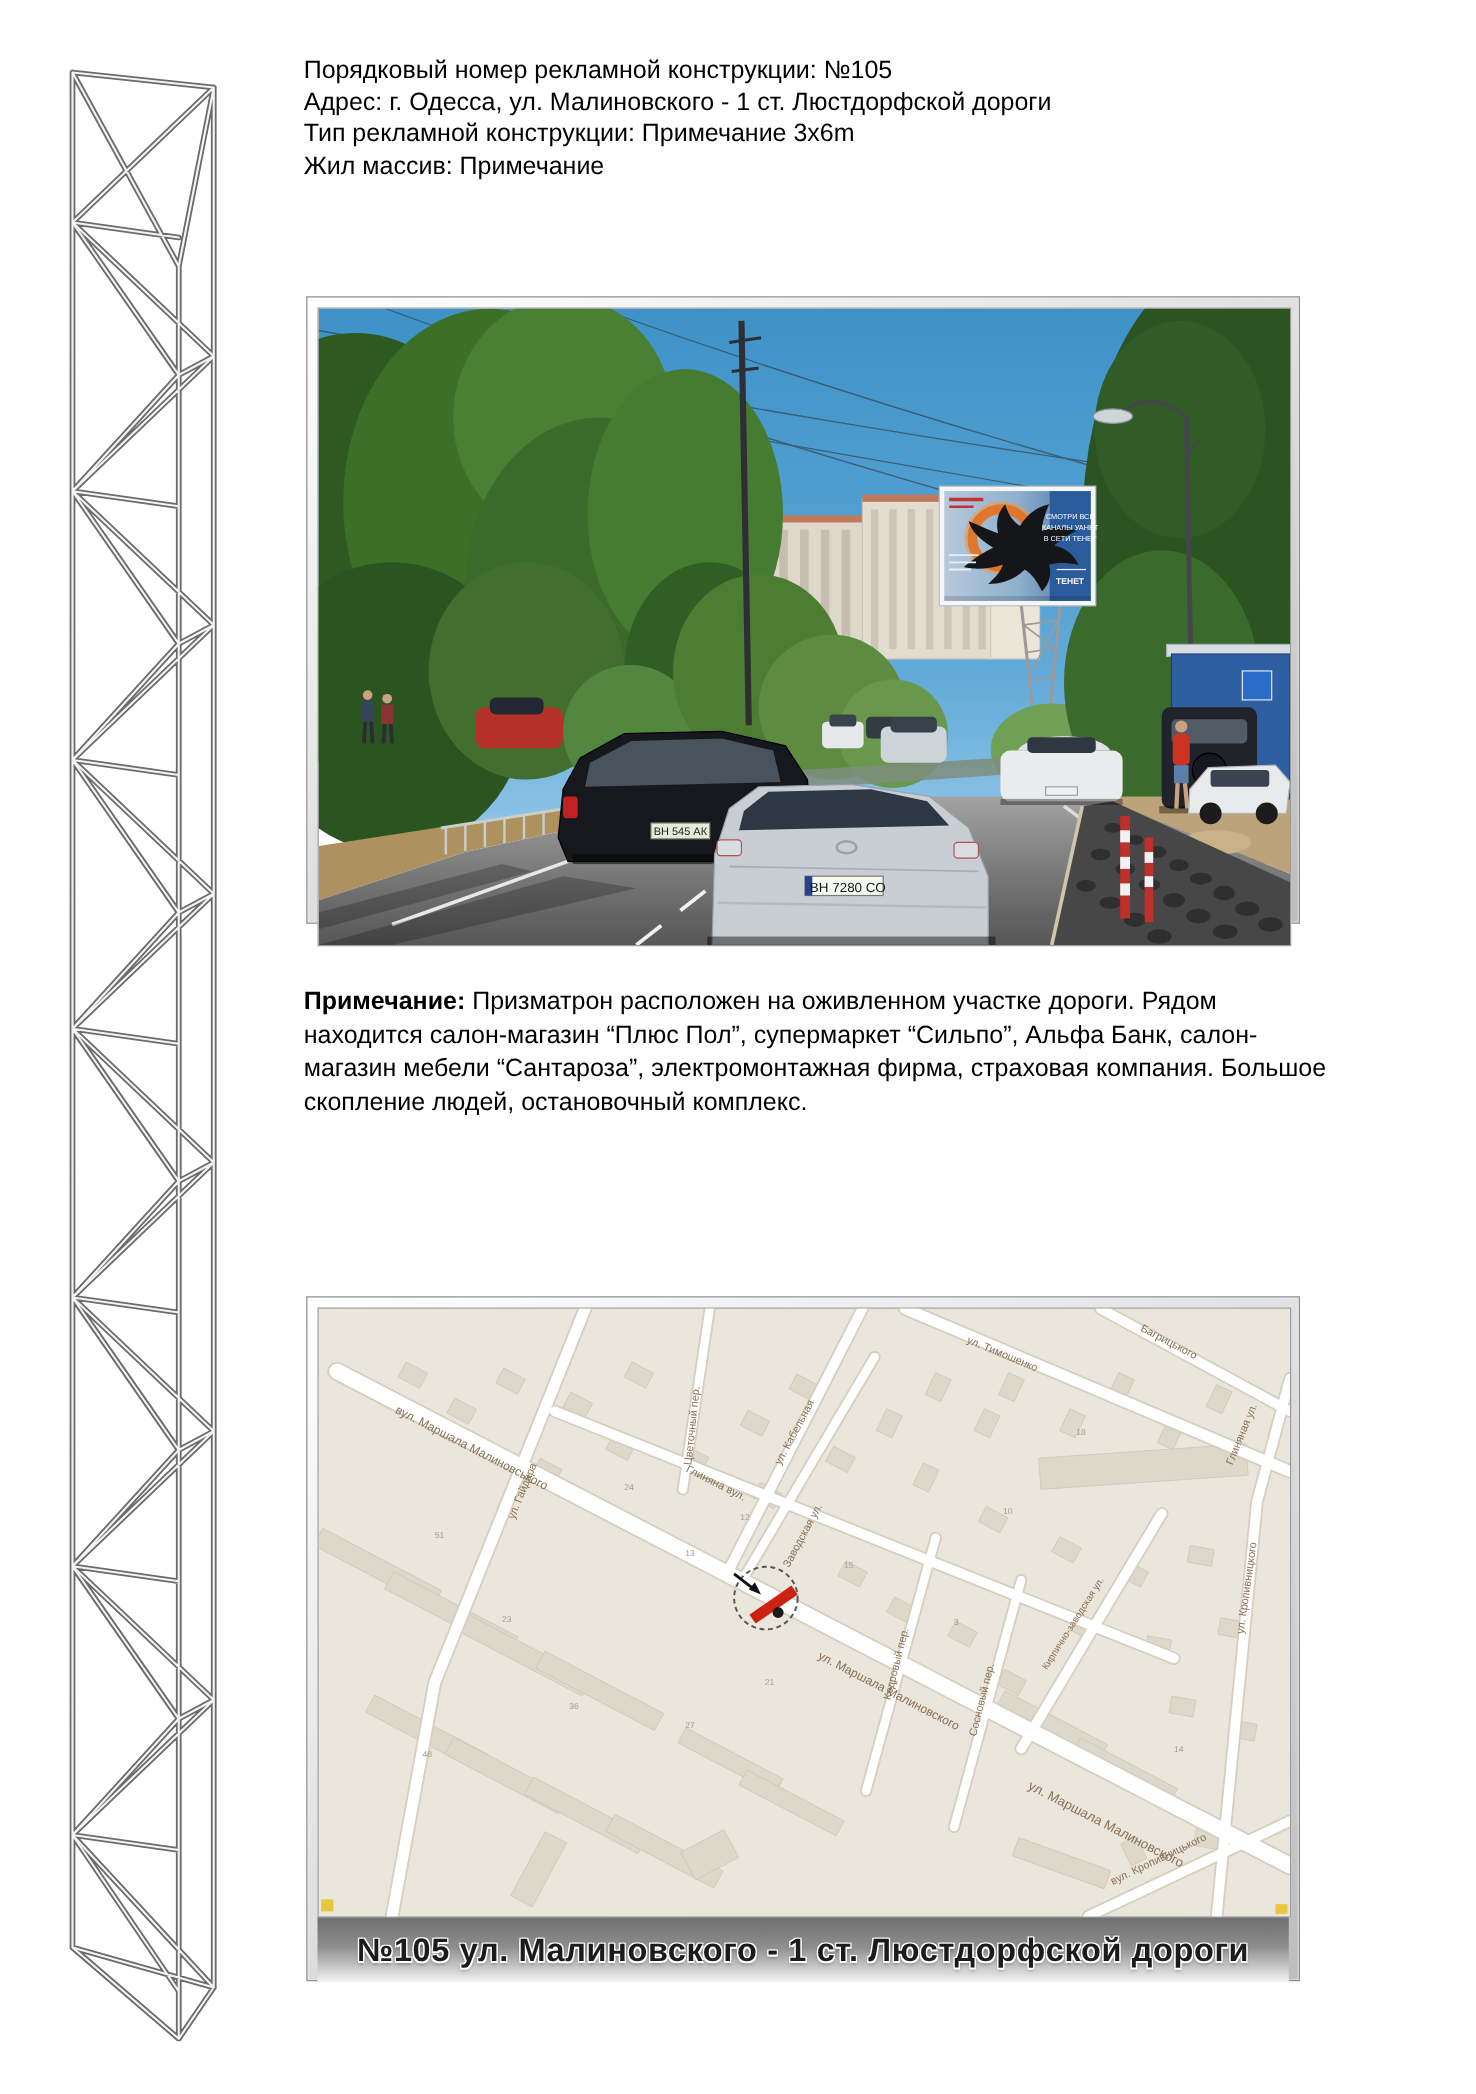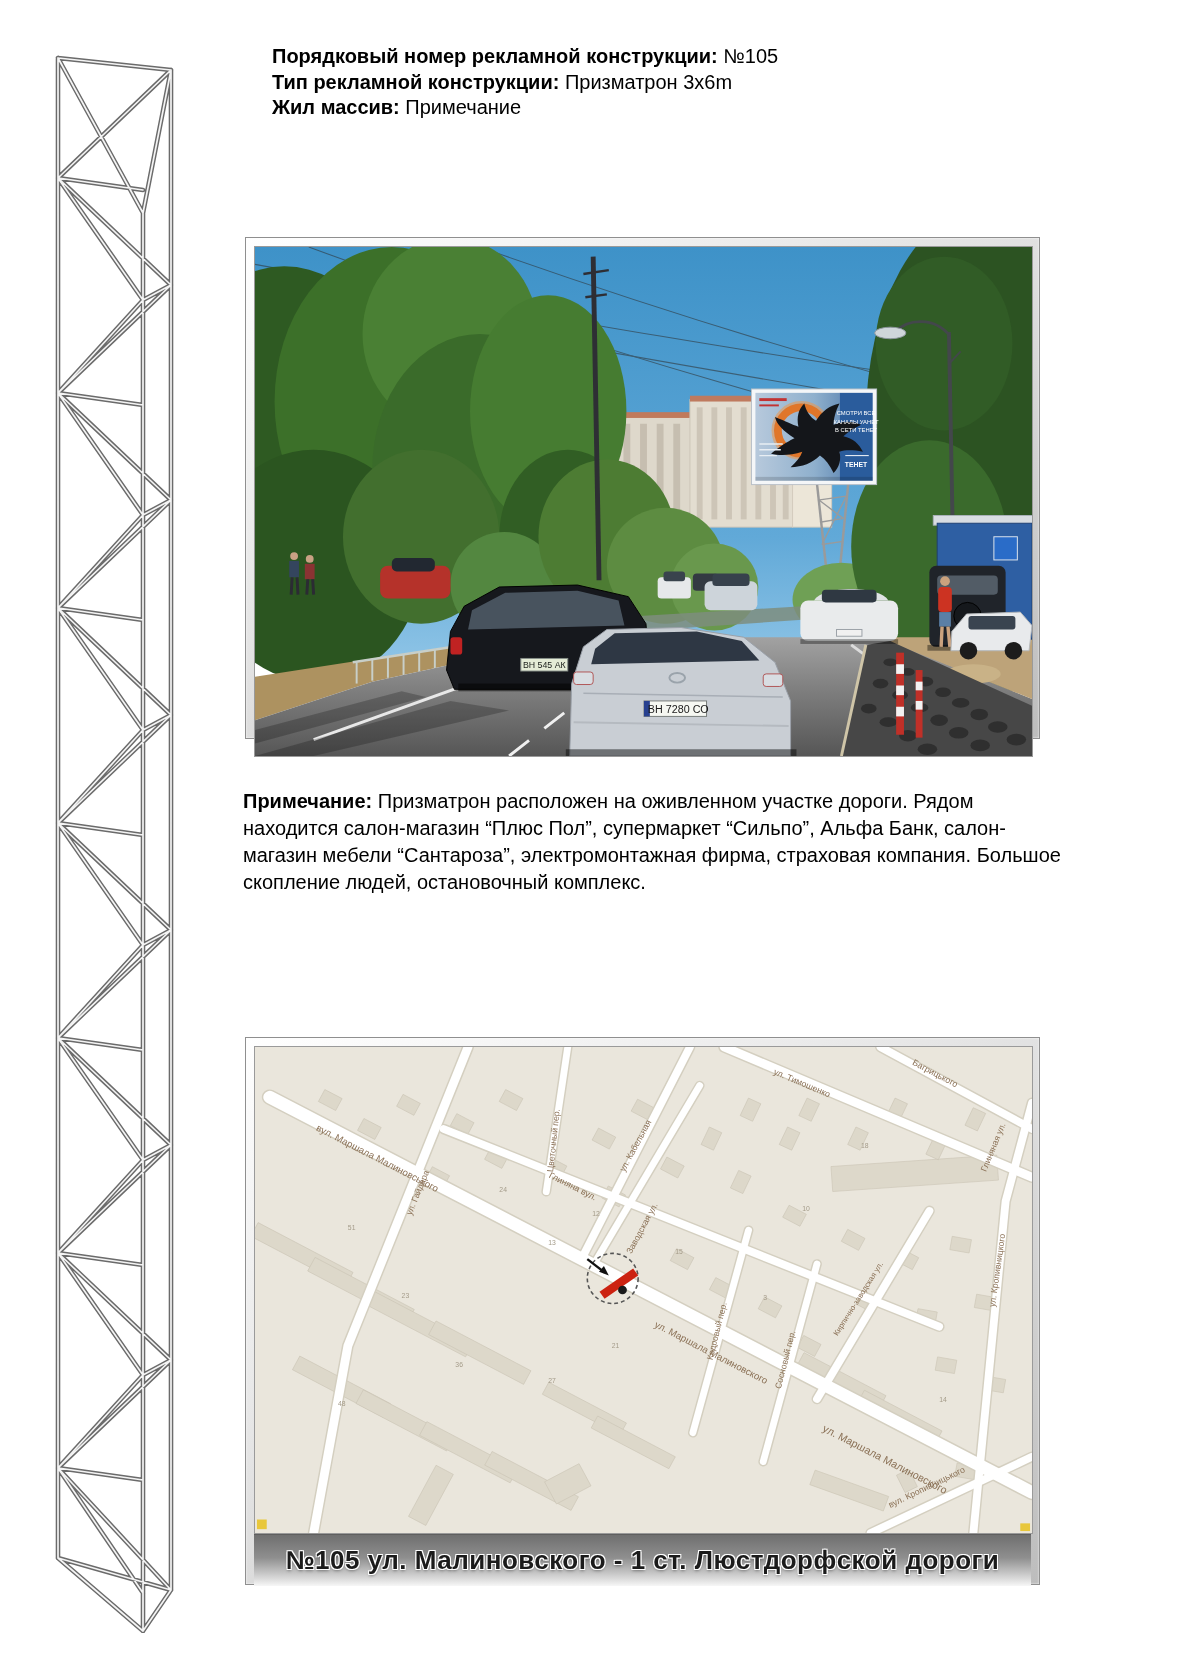--- a/index.html
+++ b/index.html
@@ -3,21 +3,21 @@
 <meta charset="utf-8">
 <style>
   html,body{margin:0;padding:0;}
   body{
     width:1181px;height:1675px;position:relative;background:#ffffff;
     font-family:"Liberation Sans","DejaVu Sans",sans-serif;color:#000;overflow:hidden;
   }
   .truss{position:absolute;left:38px;top:33px;width:140px;height:1600px;}
   .content-col{position:absolute;left:243px;top:44px;width:820px;}
   .hdr-line{font-size:20px;line-height:25.5px;white-space:nowrap;}
-  .hdr-line .b{font-weight:bold;margin-left:29px;}
+  .hdr-line .b{font-weight:normal;}
   .media{
     position:absolute;left:245px;width:795px;box-sizing:border-box;
     padding:8px;border:1px solid #8f8f8f;
     background:linear-gradient(150deg,#ffffff 0%,#e9e9e9 35%,#bdbdbd 100%);
     box-shadow:inset 0 0 2px #fff;
   }
   .media-inner{border:1px solid #9a9a9a;display:block;background:#fff;}
   #photo-frame{top:237px;height:502px;}
   #map-frame{top:1037px;height:548px;}
   .note{
@@ -58,21 +58,22 @@
   <g stroke="#6b6b6b" stroke-width="4.6" stroke-linecap="round">
       <use href="#tp"></use>
     </g>
   <g stroke="#f4f4f4" stroke-width="1.7" stroke-linecap="round">
       <use href="#tp"></use>
     </g>
 </svg>
 
 <div class="content-col">
   <div class="hdr-line"><span class="b">Порядковый номер рекламной конструкции:</span> <span>№105</span></div>
-  <div class="hdr-line"><span class="b">Тип рекламной конструкции:</span> <span>Призматрон 3х6m</span></div>
+  <div class="hdr-line"><span class="b">Адрес:</span> <span>г. Одесса, ул. Малиновского - 1 ст. Люстдорфской дороги</span></div>
+  <div class="hdr-line"><span class="b">Тип рекламной конструкции:</span> <span>Примечание 3х6m</span></div>
   <div class="hdr-line"><span class="b">Жил массив:</span> <span>Примечание</span></div>
 </div>
 
 <div class="media" id="photo-frame">
 <svg class="media-inner" width="777" height="509" viewBox="0 0 795 527" preserveAspectRatio="none">
   <defs>
     <linearGradient id="skyG" x1="0" y1="0" x2="0" y2="1">
       <stop offset="0" stop-color="#3e92c8"></stop>
           <stop offset="0.7" stop-color="#61a9d8"></stop>
           <stop offset="1" stop-color="#8ec4e6"></stop>

